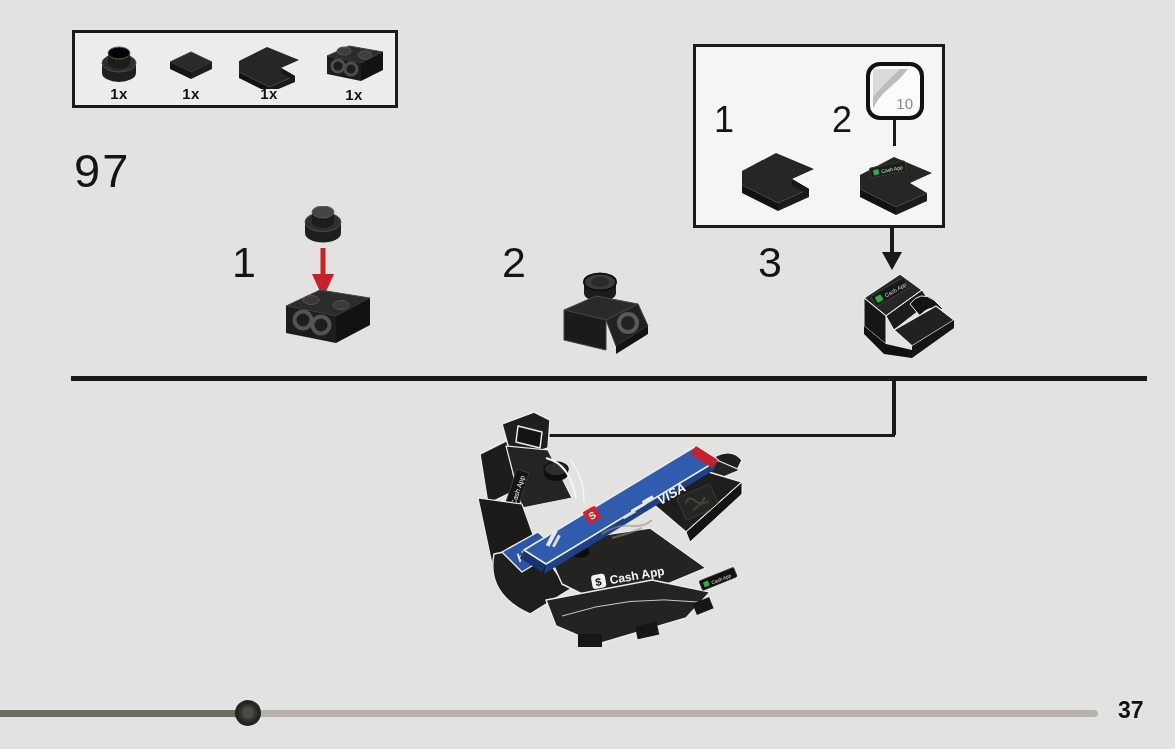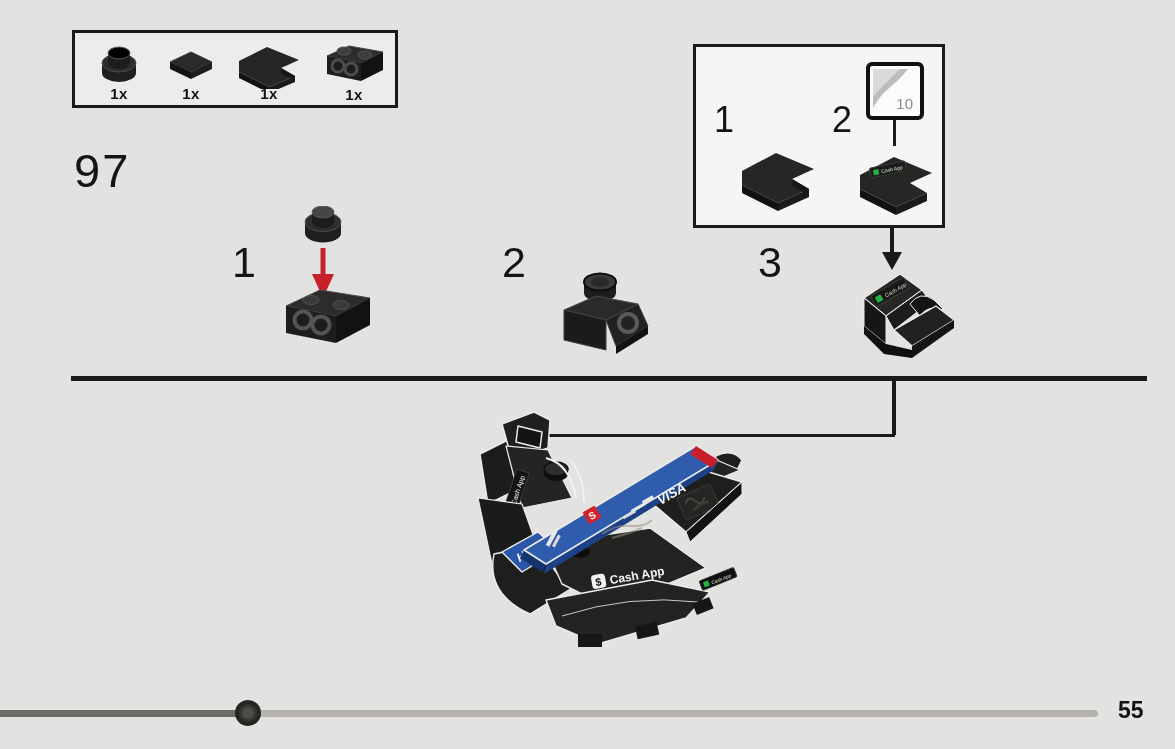--- a/index.html
+++ b/index.html
@@ -10,21 +10,21 @@
              display:flex;align-items:center;justify-content:space-around;padding:0 8px;box-sizing:border-box;}
   .part-item{display:flex;flex-direction:column;align-items:center;width:76px;}
   .part-item svg{display:block;}
   .part-count{font-size:15px;font-weight:bold;color:#111;margin-top:-4px;letter-spacing:.5px;}
   
   .step-num{font-size:47px;font-weight:400;color:#141414;letter-spacing:2px;}
   .sub-num{font-size:43px;font-weight:300;color:#141414;}
   .co-num{font-size:36px;font-weight:300;color:#141414;}
   
   .callout-box{left:693px;top:44px;width:252px;height:184px;border:3px solid #1a1a1a;background:#f6f5f3;box-sizing:border-box;}
-  .sticker-badge{left:170px;top:15px;width:58px;height:58px;border:4px solid #111;border-radius:6px;background:#fbfbf9;box-sizing:border-box;}
+  .sticker-badge{left:170px;top:15px;width:58px;height:58px;border:4px solid #111;border-radius:14px;background:#fbfbf9;box-sizing:border-box;}
   .sticker-num{position:absolute;right:7px;bottom:4px;font-size:15px;color:#8c8c8a;font-weight:400;}
   
   .blk{background:#1a1a1a;}
   .tri-down{width:0;height:0;border-left:10px solid transparent;border-right:10px solid transparent;border-top:18px solid #1a1a1a;}
   .tri-left{width:0;height:0;border-top:10px solid transparent;border-bottom:10px solid transparent;border-right:19px solid #1a1a1a;}
   
   .bar-left{left:0;top:710px;width:248px;height:7px;background:#6e6e67;}
   .bar-right{left:248px;top:710px;width:850px;height:7px;background:#b5b2ad;border-radius:0 4px 4px 0;}
   .bar-knob{left:235px;top:700px;width:26px;height:26px;border-radius:50%;background:#4c4c46;
             border:4px solid #242422;box-sizing:border-box;box-shadow:inset 0 0 0 3px #35352f;}
@@ -271,15 +271,15 @@
           <rect x="96" y="138" width="13" height="3" fill="#dcdcda"></rect>
         </g>
       </g>
     </g>
   </svg>
 
   <div class="abs bar-left"></div>
   <div class="abs bar-right"></div>
   <div class="abs bar-knob"></div>
 
-  <div class="abs page-num">55</div>
+  <div class="abs page-num">37</div>
 
 </div>
 
 </body></html>

